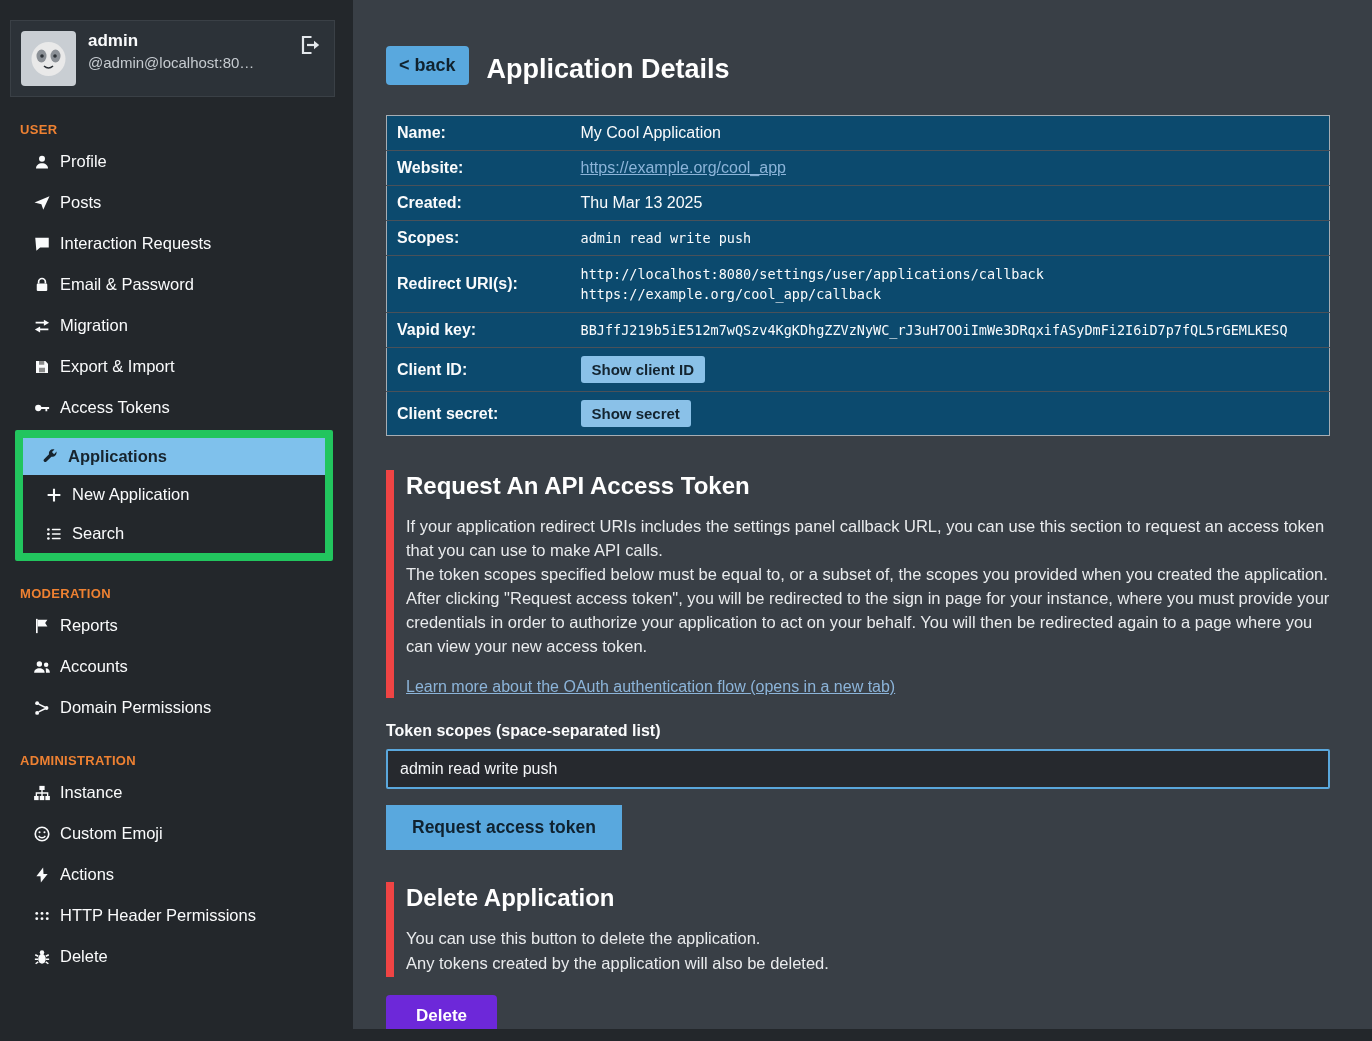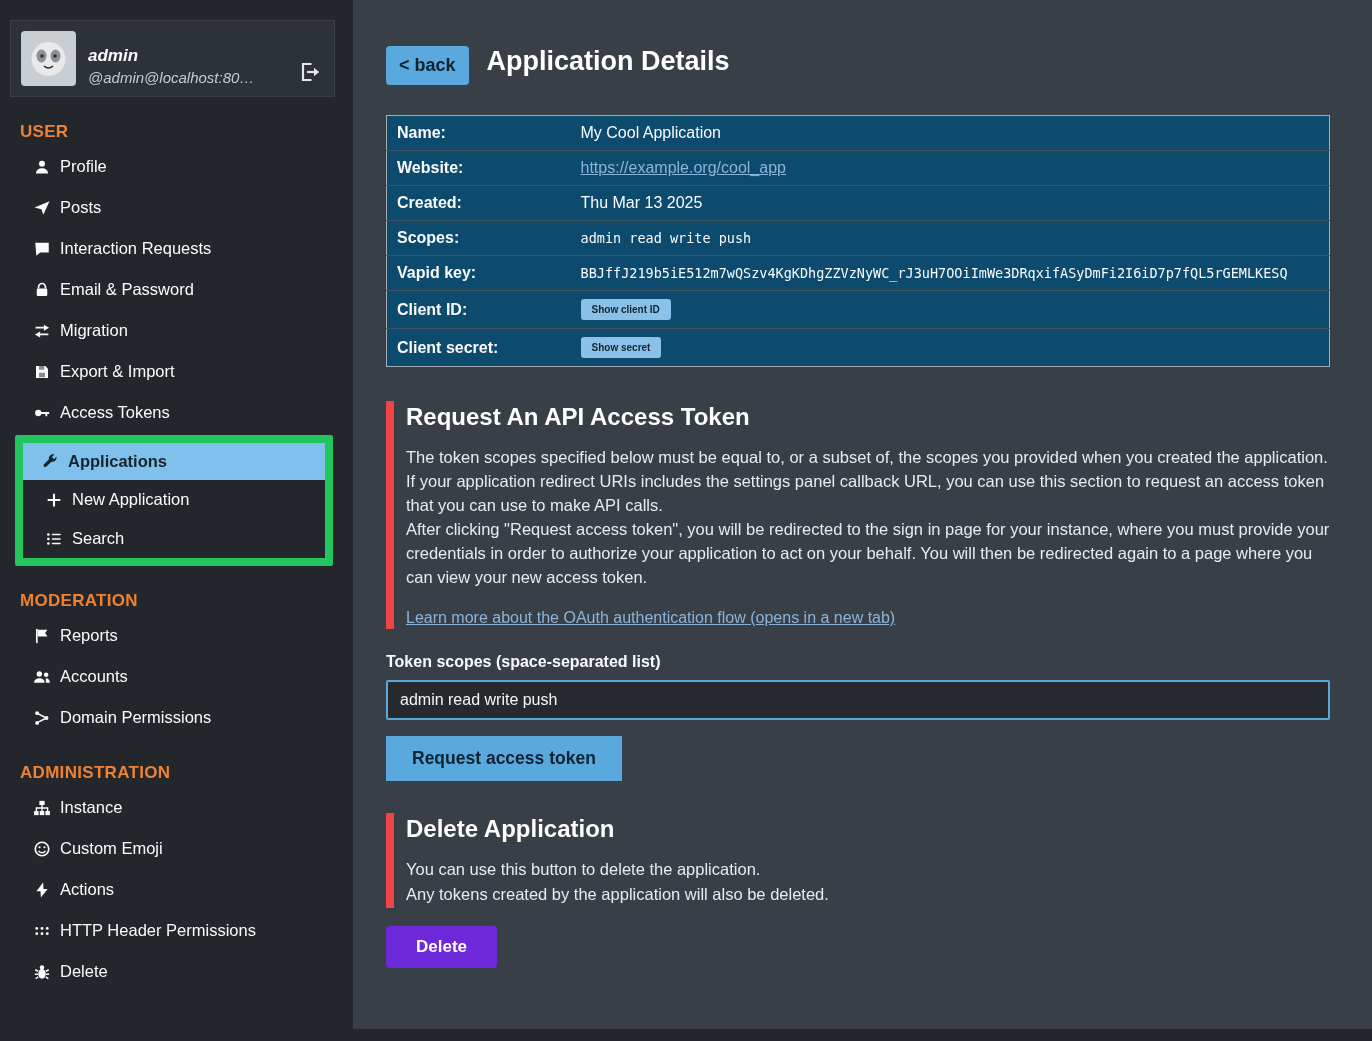--- a/index.html
+++ b/index.html
@@ -11,31 +11,31 @@
     font-family:"Liberation Sans","DejaVu Sans",sans-serif;
     color:#fafbfc;
   }
   
   .sidebar { width:345px; flex:none; }
   .user-card {
     margin:20px 10px 0 10px;
     background:#2c3238;
     border:1px solid #3a4046;
     padding:10px;
-    display:flex; align-items:flex-end; gap:12px;font-style:italic;
+    display:flex; align-items:flex-start; gap:12px;
   }
   .avatar { width:55px; height:55px; border-radius:4px; flex:none; overflow:hidden; }
   .user-names { display:flex; flex-direction:column; gap:3px; min-width:0; }
   .user-name { font-weight:bold; font-size:17px; }
   .user-handle { font-size:15px; color:#c6cbd0; max-width:185px; overflow:hidden; text-overflow:ellipsis; white-space:nowrap; }
   .logout-btn { margin-left:auto; background:none; border:none; color:#e4e8ec; padding:2px; cursor:pointer; }
   .logout-btn svg { width:24px; height:24px; display:block; }
 
   .section-label {
-    color:#ee8132; font-weight:bold; font-size:17px;
+    color:#ee8132; font-weight:bold; font-size:13px;
     letter-spacing:.3px; margin:25px 0 4px 20px;
   }
   .nav-item {
     display:flex; align-items:center; gap:9px;
     padding:11px 10px 11px 33px;
     font-size:16.5px; cursor:pointer;
   }
   .icon { width:18px; height:18px; flex:none; display:block; }
 
   .app-group { margin:2px 12px 0 15px; border:8px solid #22c55e; border-radius:2px; }
@@ -45,21 +45,21 @@
   }
   .nav-item.sub { padding:10px 10px 10px 22px; }
 
   
   .main {
     flex:1; margin:0 0 12px 8px;
     background:#393f46;
     padding:46px 42px 40px 33px;
     overflow:hidden;
   }
-  .page-header { display:flex; align-items:flex-start; gap:18px; }
+  .page-header { display:flex; align-items:flex-end; gap:18px; }
   .back-btn {
     background:#59a8de; color:#10222e; font-weight:bold;
     font-size:18px; padding:9px 13px; border:none; border-radius:4px;
     cursor:pointer; font-family:inherit;
   }
   .page-title { font-size:27px; font-weight:bold; color:#fff; margin:0; }
 
   table.details {
     margin-top:30px; width:100%;
     border-collapse:collapse; table-layout:fixed;
@@ -70,21 +70,21 @@
   table.details col.c1 { width:192px; }
   table.details td { border-bottom:1px solid #4a5159; padding:8px 10px 8px 10px; vertical-align:middle; }
   table.details td.val { padding-left:2px; }
   table.details tr:last-child td { border-bottom:none; }
   td.lbl { font-weight:bold; white-space:nowrap; }
   .mono { font-family:"DejaVu Sans Mono",monospace; font-size:13.5px; }
   .mono-lines div { padding:2px 0; }
   a.tbl-link, a.oauth-link { color:#8cb4d9; text-decoration:underline; cursor:pointer; }
   .show-btn {
     background:#8ac1e8; color:#132430; font-weight:bold;
-    font-size:10px; padding:5px 11px; border:none; border-radius:3px;
+    font-size:15px; padding:5px 11px; border:none; border-radius:3px;
     cursor:pointer; font-family:inherit;
   }
 
   .accent-section {
     margin-top:34px;
     border-left:8px solid #ef4444;
     padding:2px 0 2px 12px;
   }
   .accent-section h2 { font-size:24px; font-weight:bold; color:#fff; margin:0 0 14px 0; }
   .accent-section p { margin:0; font-size:16.5px; line-height:1.46; color:#e9ebed; }
@@ -319,38 +319,45 @@
     </tr>
     <tr>
       <td class="lbl">Created:</td>
       <td class="val">Thu Mar 13 2025</td>
     </tr>
     <tr>
       <td class="lbl">Scopes:</td>
       <td class="val mono">admin read write push</td>
     </tr>
     <tr>
+      <td class="lbl">Redirect URI(s):</td>
+      <td class="val mono mono-lines">
+        <div>http://localhost:8080/settings/user/applications/callback</div>
+        <div>https://example.org/cool_app/callback</div>
+      </td>
+    </tr>
+    <tr>
       <td class="lbl">Vapid key:</td>
       <td class="val mono">BBJffJ219b5iE512m7wQSzv4KgKDhgZZVzNyWC_rJ3uH7OOiImWe3DRqxifASyDmFi2I6iD7p7fQL5rGEMLKESQ</td>
     </tr>
     <tr>
       <td class="lbl">Client ID:</td>
       <td class="val"><button class="show-btn">Show client ID</button></td>
     </tr>
     <tr>
       <td class="lbl">Client secret:</td>
       <td class="val"><button class="show-btn">Show secret</button></td>
     </tr>
   </tbody>
     </table>
 
   <div class="accent-section">
     <h2>Request An API Access Token</h2>
+    <p>If your application redirect URIs includes the settings panel callback URL, you can use this section to request an access token that you can use to make API calls.</p>
     <p>The token scopes specified below must be equal to, or a subset of, the scopes you provided when you created the application.</p>
-    <p>If your application redirect URIs includes the settings panel callback URL, you can use this section to request an access token that you can use to make API calls.</p>
     <p>After clicking "Request access token", you will be redirected to the sign in page for your instance, where you must provide your credentials in order to authorize your application to act on your behalf. You will then be redirected again to a page where you can view your new access token.</p>
     <div class="link-row">
       <a class="oauth-link" href="#">Learn more about the OAuth authentication flow (opens in a new tab)</a>
     </div>
   </div>
 
   <div class="field-label">Token scopes (space-separated list)</div>
   <input class="scopes-input" type="text" value="admin read write push" style="">
   <button class="primary-btn">Request access token</button>
 

